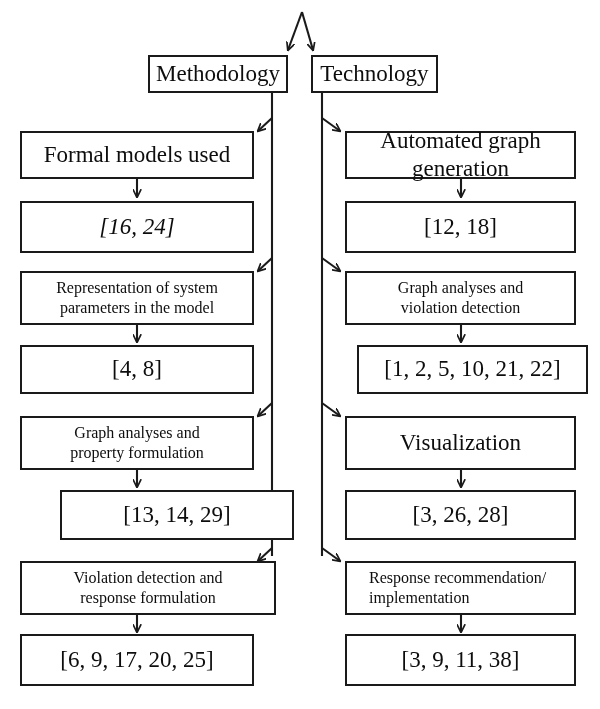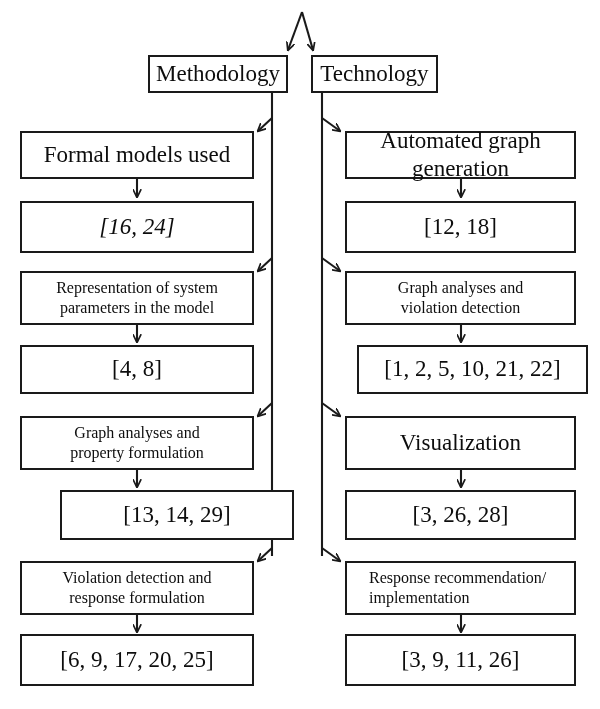--- a/index.html
+++ b/index.html
@@ -111,21 +111,21 @@
   </div>
 
   <div class="node two-line" style="left:20px; top:416px; width:234px; height:54px;">
     <span class="node-label">Graph analyses and
 property formulation</span>
   </div>
   <div class="node" style="left:20px; top:490px; width:234px; height:50px;margin-left:40px;">
     <span class="node-label">[13, 14, 29]</span>
   </div>
 
-  <div class="node two-line" style="left:20px; top:561px; width:234px; height:54px;">
+  <div class="node two-line" style="left:20px; top:561px; width:256px; height:54px;">
     <span class="node-label">Violation detection and
 response formulation</span>
   </div>
   <div class="node" style="left:20px; top:634px; width:234px; height:52px;">
     <span class="node-label">[6, 9, 17, 20, 25]</span>
   </div>
 
   <div class="node" style="left:345px; top:131px; width:231px; height:48px;">
     <span class="node-label">Automated graph generation</span>
   </div>
@@ -146,16 +146,16 @@
   </div>
   <div class="node" style="left:345px; top:490px; width:231px; height:50px;justify-content:flex-end;">
     <span class="node-label">[3, 26, 28]</span>
   </div>
 
   <div class="node two-line" style="left:345px; top:561px; width:231px; height:54px; justify-content:flex-start; text-align:left; padding-left:22px;">
     <span class="node-label" style="text-align:left;">Response recommendation/
 implementation</span>
   </div>
   <div class="node" style="left:345px; top:634px; width:231px; height:52px;">
-    <span class="node-label">[3, 9, 11, 26]</span>
+    <span class="node-label">[3, 9, 11, 38]</span>
   </div>
 
 </div>
 
 </body></html>

